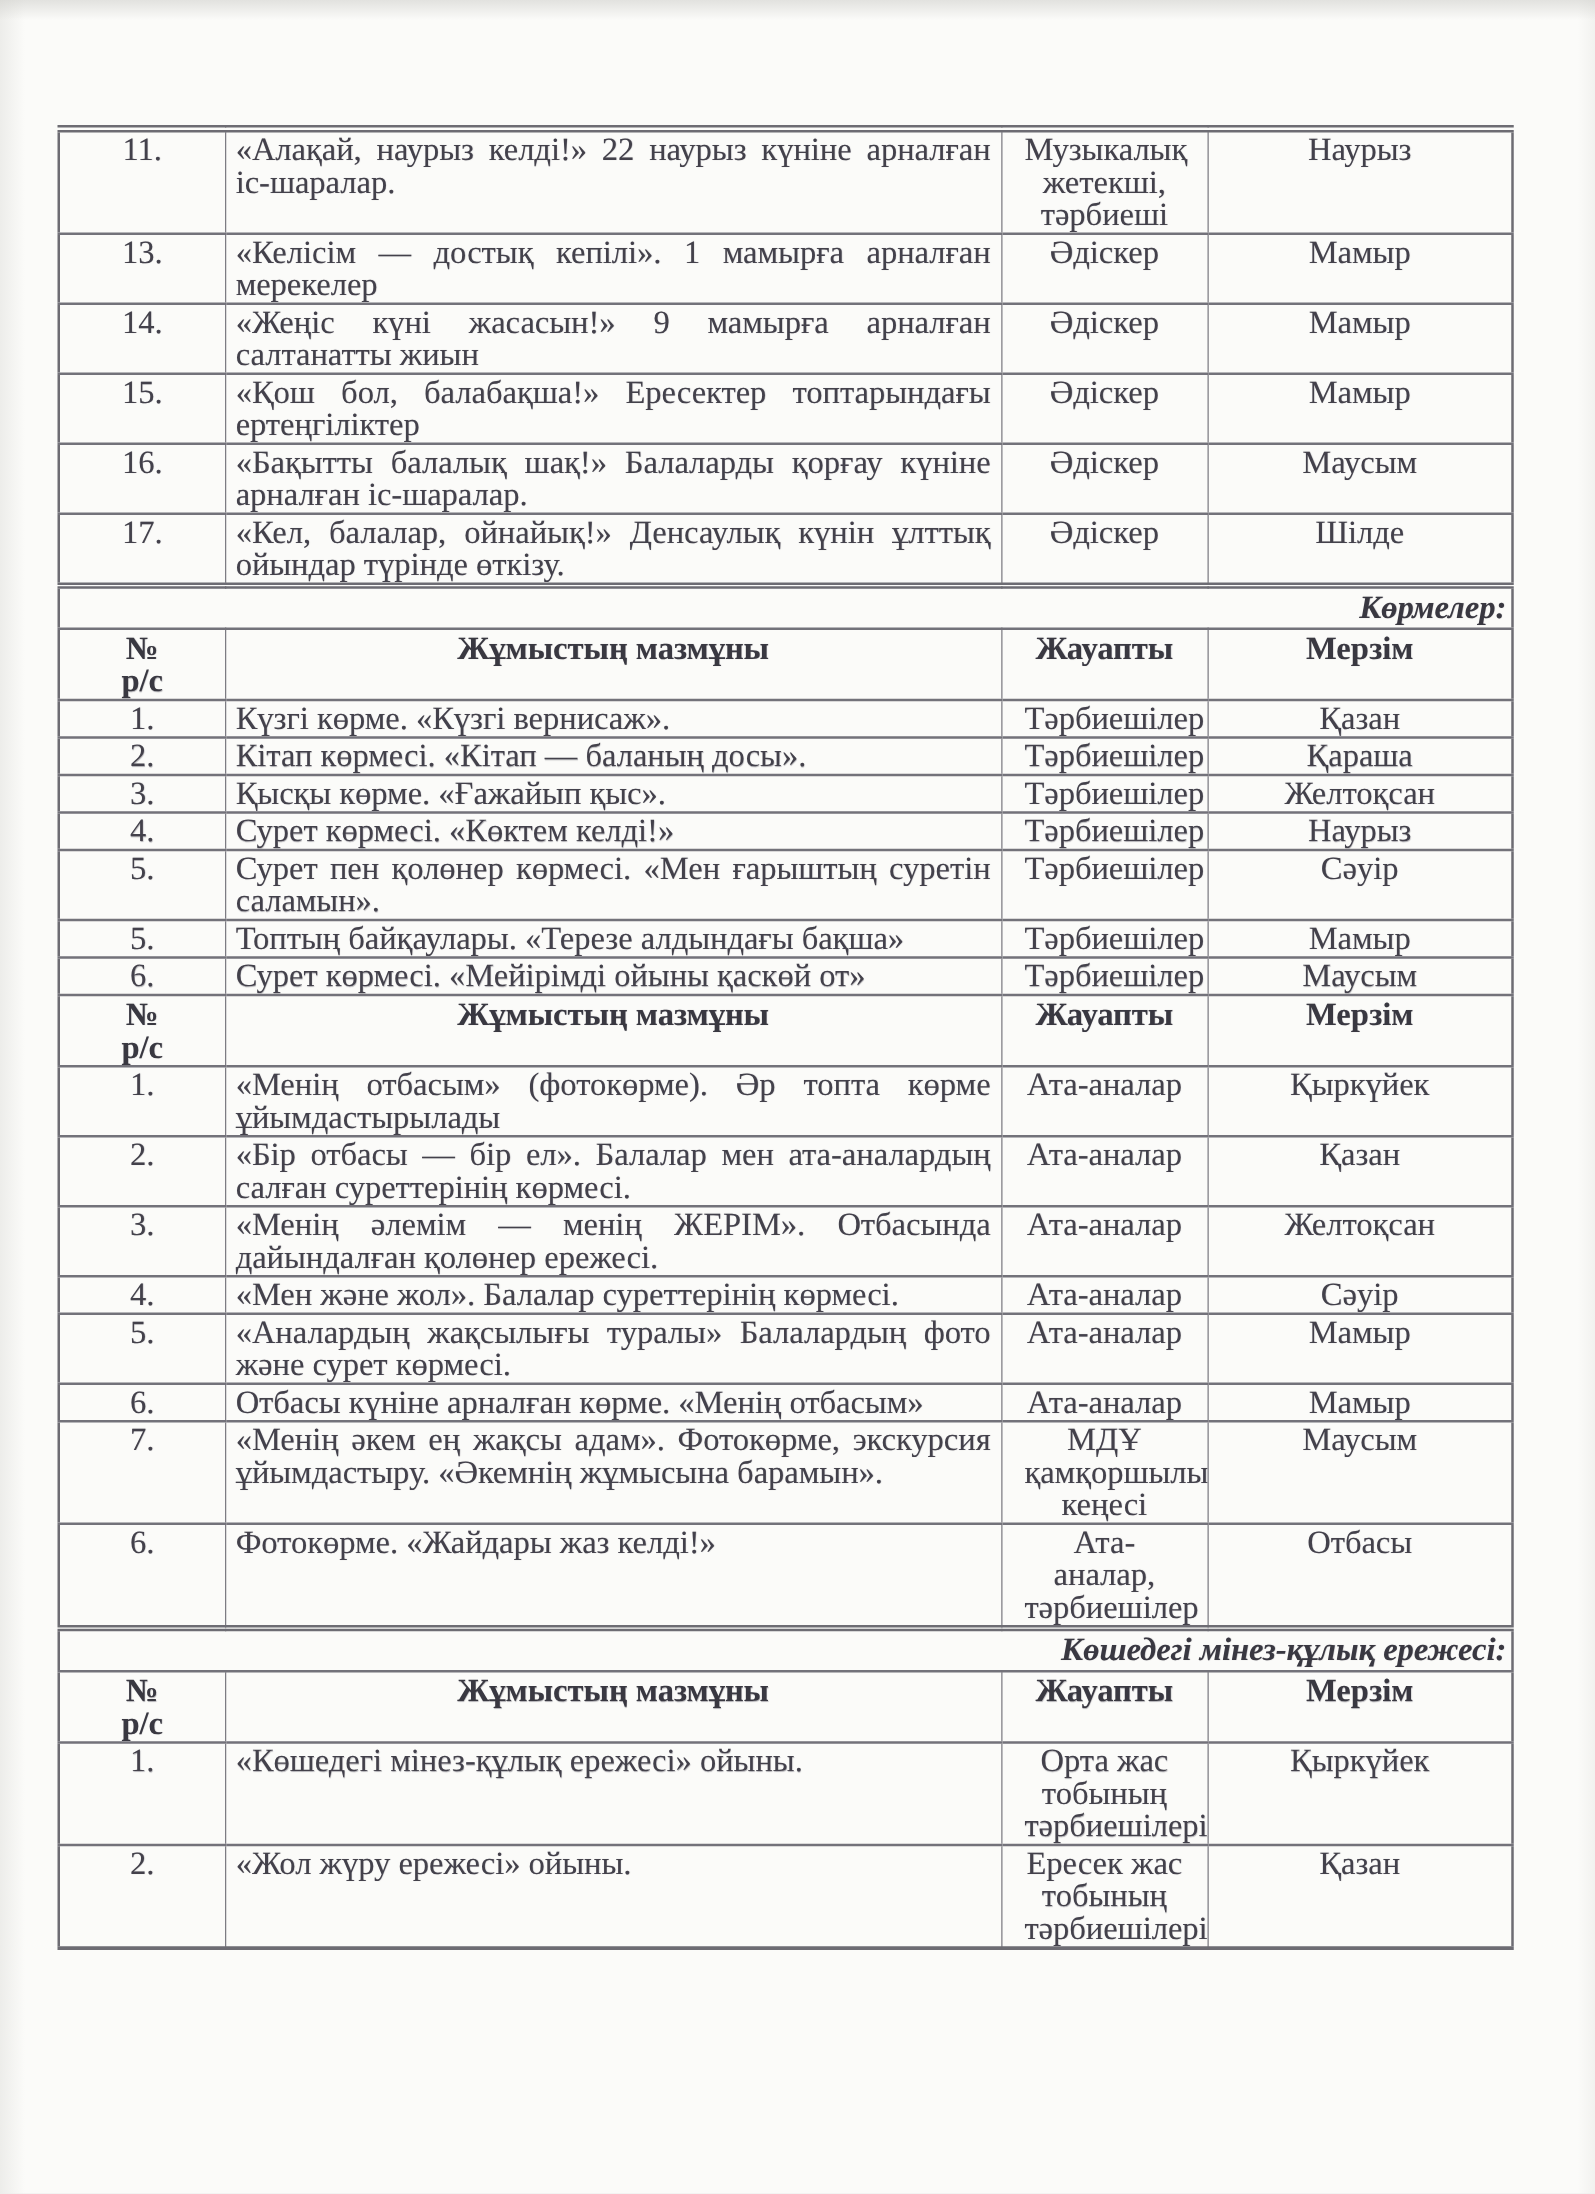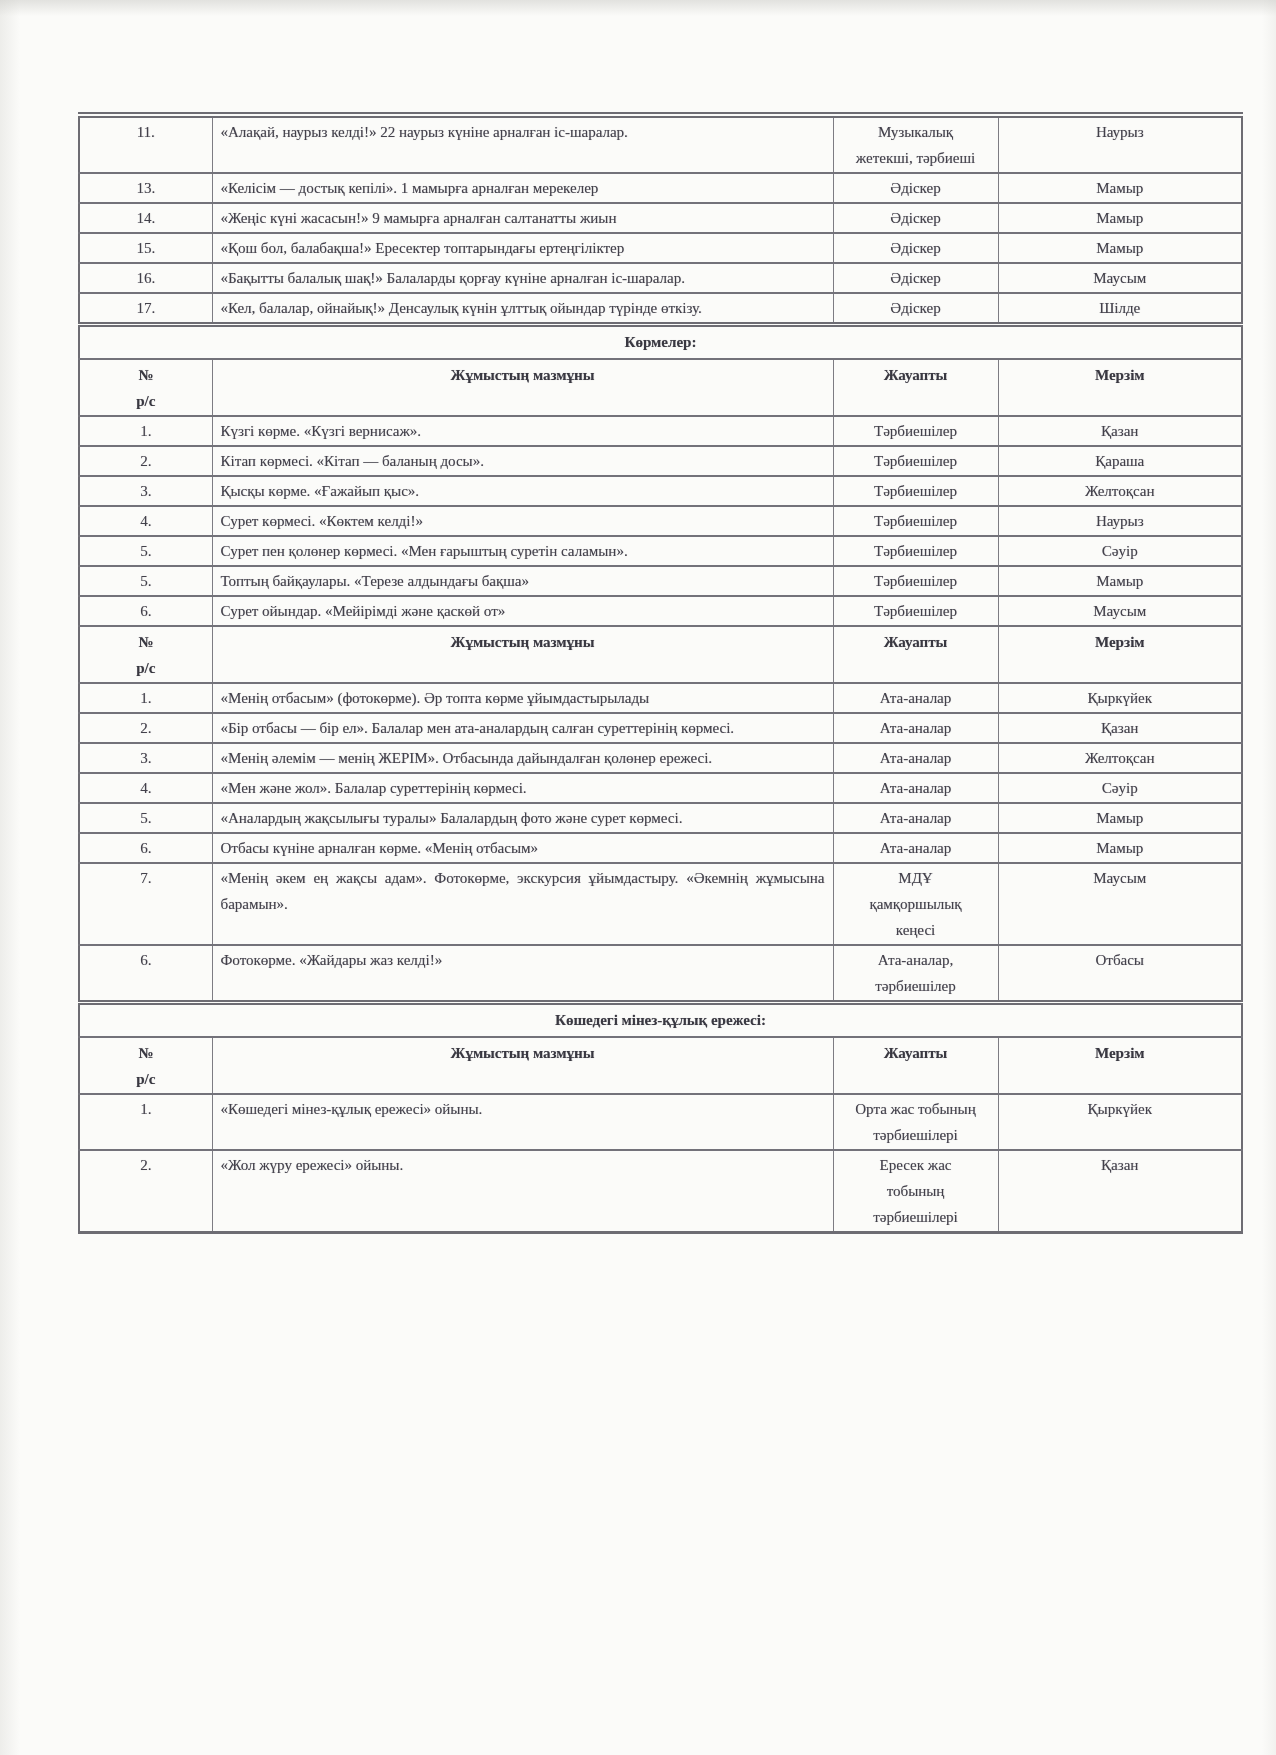--- a/index.html
+++ b/index.html
@@ -16,32 +16,31 @@
       linear-gradient(180deg, rgba(205,205,201,0.55) 0px, rgba(205,205,201,0.0) 16px),
       linear-gradient(90deg, rgba(210,210,206,0.35) 0px, rgba(210,210,206,0.0) 20px),
       linear-gradient(270deg, rgba(214,214,210,0.25) 0px, rgba(214,214,210,0.0) 14px),
       #fbfbf9;
     overflow: hidden;
     font-family: "Liberation Serif", "DejaVu Serif", serif;
   }
   table.doc-table {
     position: absolute;
     left: 46px;
-    top: 112px;
+    top: 100px;
     width: 1163px;
     border-collapse: collapse;
     table-layout: fixed;
-    font-size: 15px;
+    font-size: 26px;
     line-height: 26px;
     color: #43414b;
     text-shadow: 0.3px 0.3px 0.7px rgba(72,70,82,0.40);
     border: 2px solid #6d6c73;
     border-top: 6px double #6d6c73;
     border-bottom: 3px solid #6d6c73;
-    margin-left: 32px;
   }
   .doc-table td, .doc-table th {
     border-left: 1px solid #7d7c83;
     border-right: 1px solid #7d7c83;
     border-top: 2px solid #73727a;
     border-bottom: 2px solid #73727a;
     vertical-align: top;
     padding: 1px 8px 1px 8px;
     font-weight: normal;
     overflow: hidden;
@@ -62,23 +61,24 @@
     font-weight: bold;
     text-align: center;
     color: #393841;
     height: 52px;
     vertical-align: top;
     padding-top: 2px;
   }
   .doc-table tr.band-row td {
     border-top: 5px double #6d6c73;
     font-weight: bold;
-    text-align: center;
+    text-align: right;
     color: #393841;
     padding: 2px 4px 3px 4px;
+    font-style: italic;
   }
   .doc-table th .hdr-line {
     display: block;
   }
 </style>
 </head>
 <body>
 
 <div class="page">
   <table class="doc-table">
@@ -168,21 +168,21 @@
           <td class="cell-term">Сәуір</td>
         </tr>
         <tr class="data-row">
           <td class="cell-num">5.</td>
           <td class="cell-content">Топтың байқаулары. «Терезе алдындағы бақша»</td>
           <td class="cell-resp">Тәрбиешілер</td>
           <td class="cell-term">Мамыр</td>
         </tr>
         <tr class="data-row">
           <td class="cell-num">6.</td>
-          <td class="cell-content">Сурет ойындар. «Мейірімді және қаскөй от»</td>
+          <td class="cell-content">Сурет көрмесі. «Мейірімді ойыны қаскөй от»</td>
           <td class="cell-resp">Тәрбиешілер</td>
           <td class="cell-term">Маусым</td>
         </tr>
         <tr class="head-row">
           <th>
             <span class="hdr-line">№</span>
             <span class="hdr-line">р/с</span>
           </th>
           <th>Жұмыстың мазмұны</th>
           <th>Жауапты</th>

